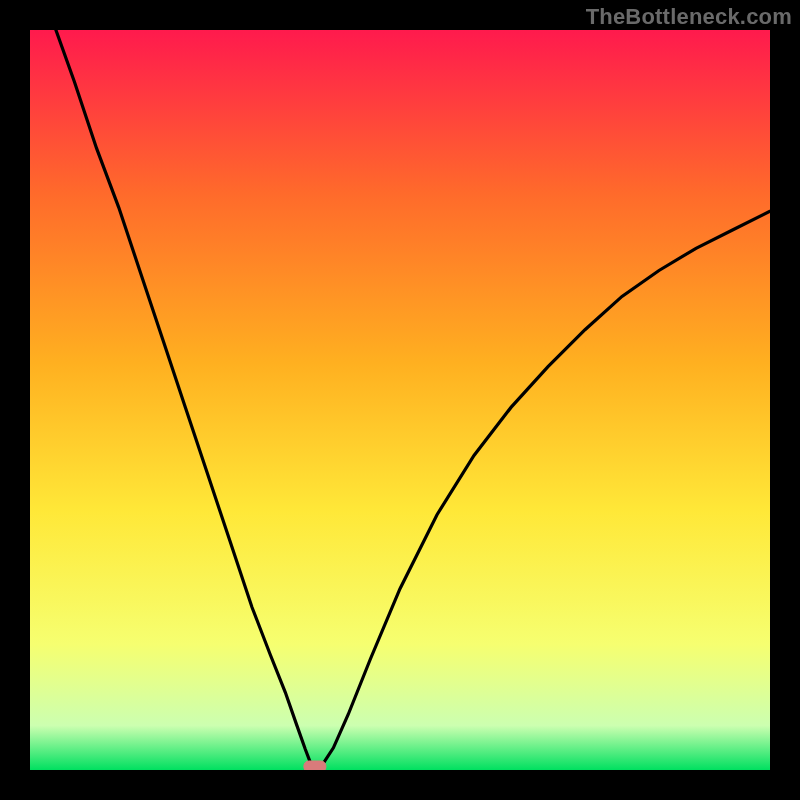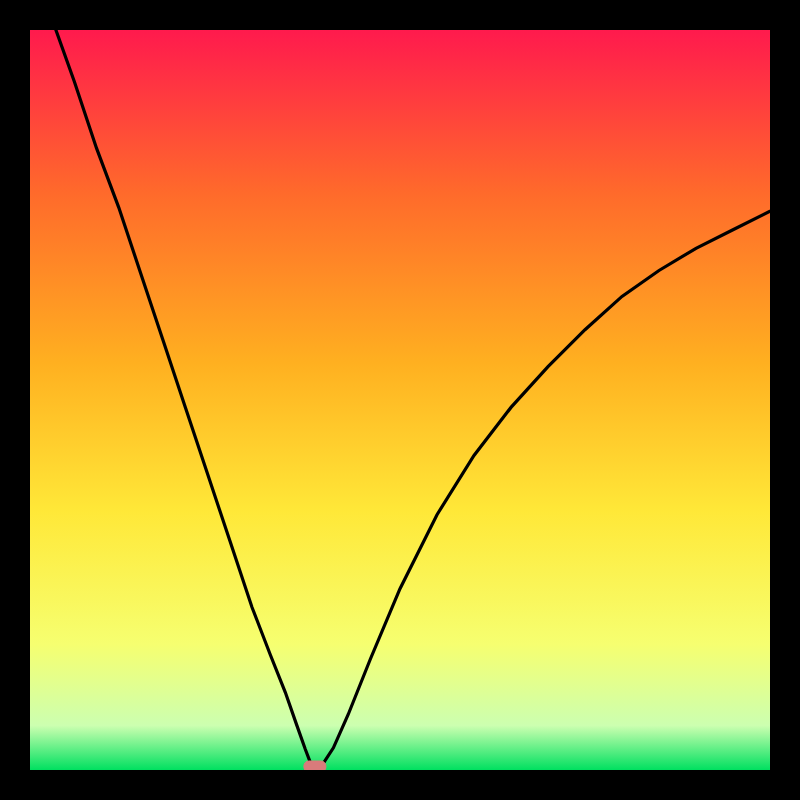--- a/index.html
+++ b/index.html
@@ -60,14 +60,15 @@
           <stop id="g6" offset="100%" stop-color="#00e060"></stop>
         </linearGradient>
       </defs>
       <rect x="0" y="0" width="740" height="740" fill="url(#bgGrad)"></rect>
       <path id="curve-left" fill="none" stroke="#000000" stroke-width="3.2" stroke-linecap="round" d="M25.9 0.0 L44.4 51.8 L66.6 118.4 L88.8 177.6 L111.0 244.2 L133.2 310.8 L155.4 377.4 L177.6 444.0 L199.8 510.6 L222.0 577.2 L240.5 625.3 L255.3 662.3 L266.4 694.1 L275.3 719.3 L281.2 734.8"></path>
       <path id="curve-right" fill="none" stroke="#000000" stroke-width="3.2" stroke-linecap="round" d="M292.3 734.8 L303.4 717.8 L318.2 684.5 L340.4 629.0 L370.0 558.7 L407.0 484.7 L444.0 425.5 L481.0 377.4 L518.0 336.7 L555.0 299.7 L592.0 266.4 L629.0 240.5 L666.0 218.3 L703.0 199.8 L740.0 181.3"></path>
       <rect id="marker" rx="5" ry="5" width="22" height="11" fill="#d97b7b" stroke="#d97b7b" x="273.9" y="731.0"></rect>
     </svg>
   </div>
 
+  <div class="watermark">TheBottleneck.com</div>
 
 </div>
 
 </body></html>

